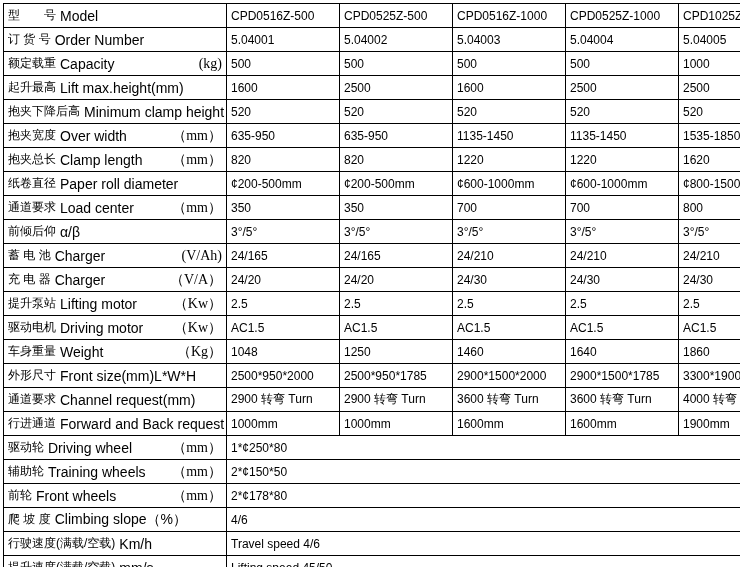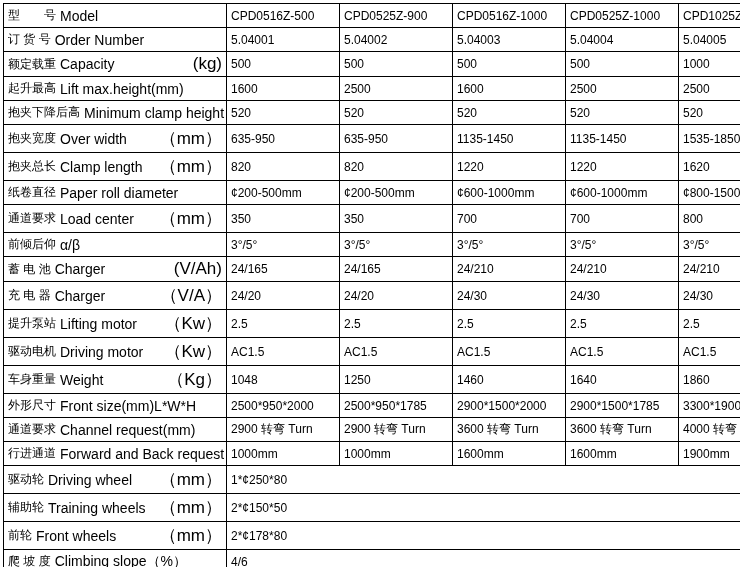--- a/index.html
+++ b/index.html
@@ -39,21 +39,22 @@
   td.val {
     width: 104px;
   }
   .lbl-cn {
     font-size: 12px;
   }
   .lbl-en {
     font-size: 14px;
   }
   .lbl-unit {
-    font-size: 17px;
+    font-size: 14px;
+    font-family: Liberation Serif, serif;
   }
   .label-inner {
     display: flex;
     align-items: center;
   }
   .label-inner .cn {
     flex: 0 0 auto;
     letter-spacing: 0px;
   }
   .label-inner .en {
@@ -75,21 +76,21 @@
   <table class="spec">
     <tbody>
       <tr>
         <td class="label">
           <div class="label-inner">
             <span class="cn lbl-cn">型　　号</span>
             <span class="en lbl-en">Model</span>
           </div>
         </td>
         <td class="val">CPD0516Z-500</td>
-        <td class="val">CPD0525Z-900</td>
+        <td class="val">CPD0525Z-500</td>
         <td class="val">CPD0516Z-1000</td>
         <td class="val">CPD0525Z-1000</td>
         <td class="val">CPD1025Z-1500</td>
       </tr>
 
       <tr>
         <td class="label">
           <div class="label-inner">
             <span class="cn lbl-cn">订 货 号</span>
             <span class="en lbl-en">Order Number</span>

